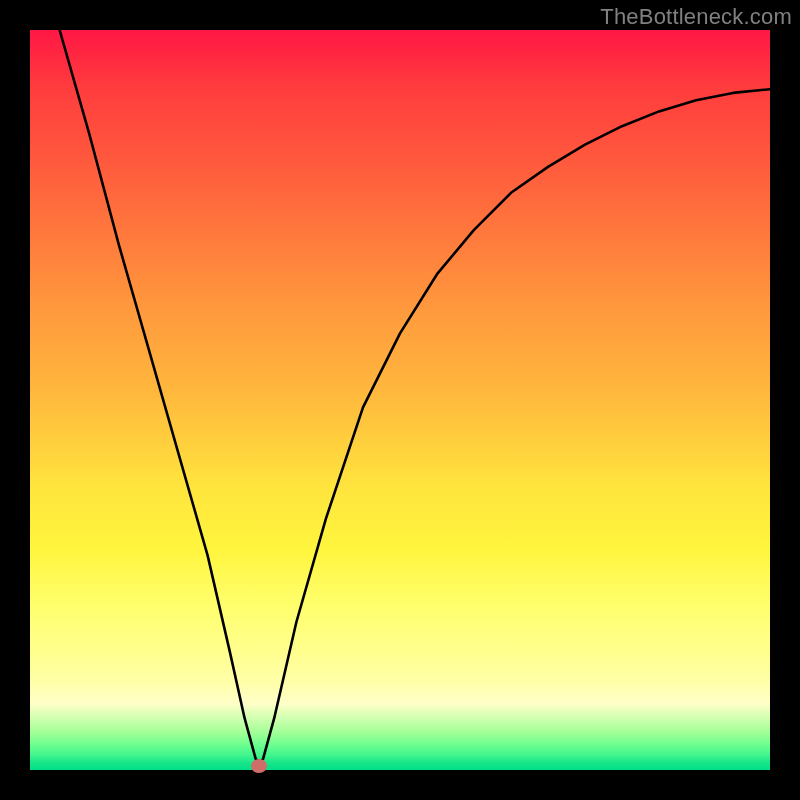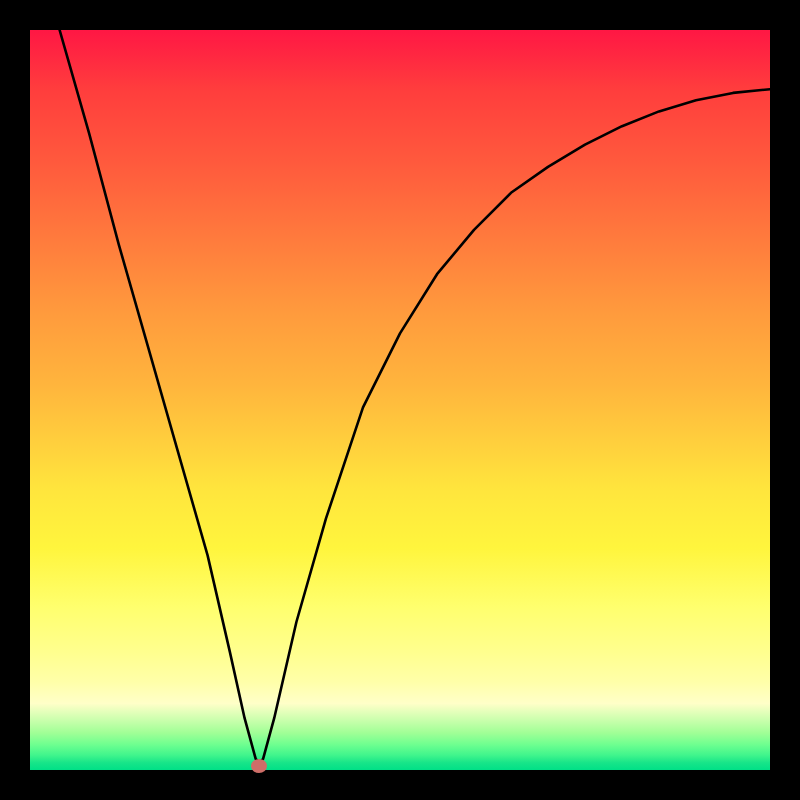--- a/index.html
+++ b/index.html
@@ -80,14 +80,15 @@
   <div class="plot-area">
 
     <svg class="curve" viewBox="0 0 740 740" preserveAspectRatio="none">
       <path id="curve-path" d="M29.60 0.00 L59.20 103.60 L88.80 214.60 L118.40 318.20 L148.00 421.80 L177.60 525.40 L199.80 621.60 L214.60 688.20 L225.70 728.90 L229.40 732.60 L233.10 728.90 L244.20 688.20 L266.40 592.00 L296.00 488.40 L333.00 377.40 L370.00 303.40 L407.00 244.20 L444.00 199.80 L481.00 162.80 L518.00 136.90 L555.00 114.70 L592.00 96.20 L629.00 81.40 L666.00 70.30 L703.00 62.90 L740.00 59.20" fill="none" stroke="#000" stroke-width="2.6" stroke-linecap="round" stroke-linejoin="round"></path>
     </svg>
 
     <div class="marker" id="min-marker" style="left: 229.4px; top: 736.3px; background: rgb(207, 110, 104);"></div>
 
   </div>
 
+  <div class="watermark">TheBottleneck.com</div>
 
 </div>
 
 </body></html>

